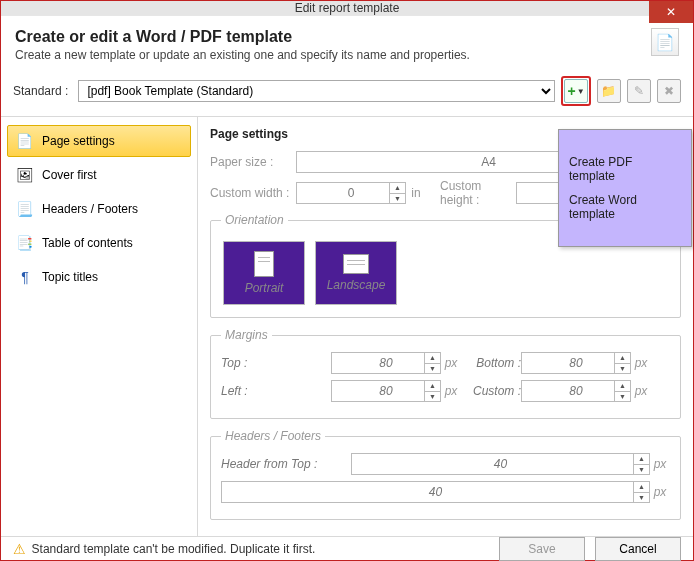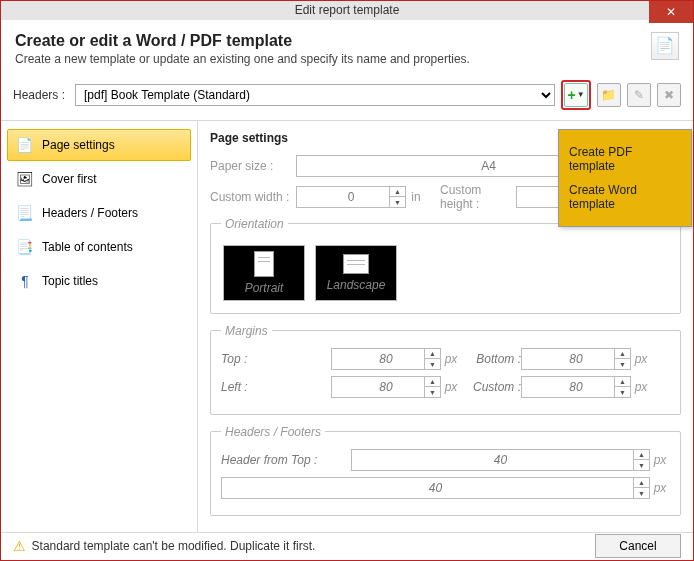--- a/index.html
+++ b/index.html
@@ -36,34 +36,34 @@
 .input, .num { height:22px; border:1px solid #bbb; background:#fff; padding:0 4px; color:#777; display:flex; align-items:center;justify-content:center;}
 .input { flex:1; }
 .num { width: 110px; position:relative; }
 .num .spin { position:absolute; right:0; top:0; bottom:0; width:16px; border-left:1px solid #bbb; display:flex; flex-direction:column;}
 .num .spin div{ flex:1; display:flex; align-items:center; justify-content:center; font-size:7px; color:#555; }
 .num .spin div:first-child{border-bottom:1px solid #bbb;}
 .unit { width: 20px; text-align:center; color:#999; }
 fieldset { border:1px solid #ccc; border-radius:2px; margin: 6px 0 10px; padding: 10px 10px; font-style: italic; }
 fieldset legend { color:#999; padding: 0 4px; }
 .orient { display:flex; gap:10px; padding: 4px 2px 2px; }
-.orient .opt { width:82px; height:56px; border:1px solid #bbb; background:#000000; display:flex; flex-direction:column; align-items:center; justify-content:center; gap:4px; cursor:pointer; color:#888;}
+.orient .opt { width:82px; height:64px; border:1px solid #bbb; background:#4c1d95; display:flex; flex-direction:column; align-items:center; justify-content:center; gap:4px; cursor:pointer; color:#888;}
 .orient .opt .pg { width:20px; height:26px; background:#fff; border:1px solid #999; position:relative;}
 .orient .opt.land .pg{ width:26px; height:20px;}
 .orient .opt .pg::before, .orient .opt .pg::after{content:"";position:absolute;left:3px;right:3px;height:1px;background:#bbb;}
 .orient .opt .pg::before{top:5px;} .orient .opt .pg::after{top:9px;}
 .mg-row{ display:flex; align-items:center; margin-bottom:6px;}
 .mg-row .lbl{width:110px;}
 .footer { height: 42px; border-top:1px solid #d9d9d9; display:flex; align-items:center; padding: 0 12px; gap:10px;}
 .footer .warn{ color:#333; display:flex; align-items:center; gap:6px;}
 .footer .warn .wi{ color:#e6a100; font-size:14px;}
 .footer .sp{flex:1;}
 .fbtn{ width:86px; height:24px; border:1px solid #aaa; background:#f3f3f3; display:flex; align-items:center; justify-content:center; cursor:pointer;}
 .fbtn.dis{ color:#999; }
-.menu { position:absolute; right:1px; top:128px; width:134px; background:#eab308; border:1px solid #999; box-shadow:2px 2px 4px rgba(0,0,0,.2); padding:10px 0; z-index:10;}
+.menu { position:absolute; right:1px; top:128px; width:134px; background:#c4b5fd; border:1px solid #999; box-shadow:2px 2px 4px rgba(0,0,0,.2); padding:20px 0; z-index:10;}
 .menu .mi{ padding:5px 10px; cursor:pointer; color:#222;}
 </style>
 </head>
 <body>
 
 <div class="window">
 
   <div class="titlebar">
     <span class="title">Edit report template</span>
     <div class="close">
@@ -73,21 +73,21 @@
 
   <div class="header">
     <div>
       <h1>Create or edit a Word / PDF template</h1>
       <div class="sub">Create a new template or update an existing one and specify its name and properties.</div>
     </div>
     <div class="wiz-icon">📄</div>
   </div>
 
   <div class="bar">
-    <label>Headers :</label>
+    <label>Standard :</label>
     <select>
       <option>[pdf] Book Template (Standard)</option>
     </select>
     <div class="add-wrap">
       <div class="tb-btn">
         <span class="plus">+</span>
           <span class="dd">▼</span>
       </div>
     </div>
     <div class="tb-btn folder">
@@ -240,20 +240,23 @@
       </fieldset>
     </div>
   </div>
 
   <div class="footer">
     <div class="warn">
       <span class="wi">⚠</span>
       <span>Standard template can't be modified. Duplicate it first.</span>
     </div>
     <div class="sp"></div>
+    <div class="fbtn dis">
+        <span>Save</span>
+      </div>
     <div class="fbtn">
         <span>Cancel</span>
       </div>
   </div>
 
   <div class="menu">
     <div class="mi"><span>Create PDF template</span></div>
     <div class="mi"><span>Create Word template</span></div>
   </div>
 

